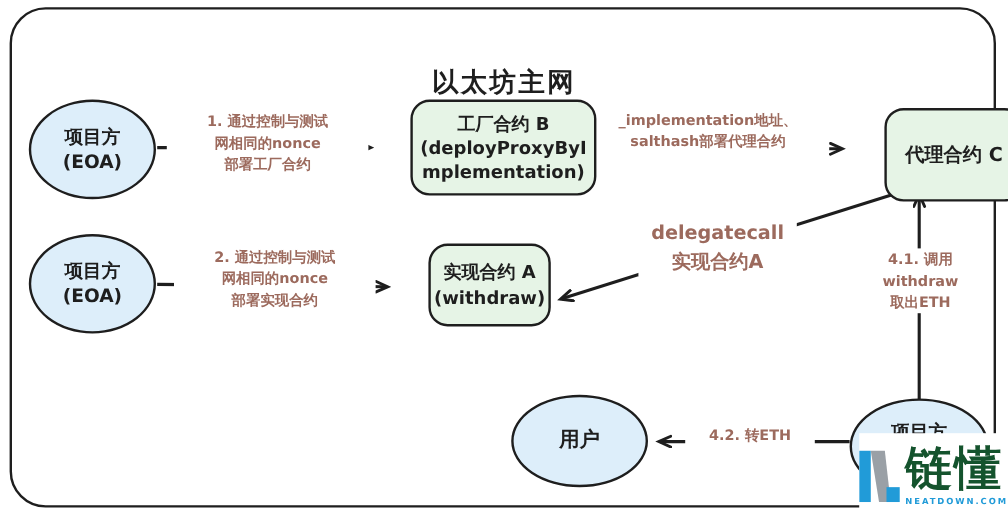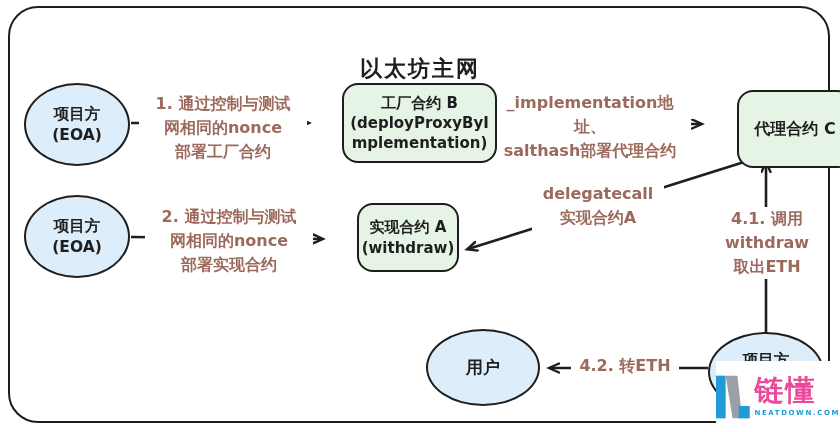--- a/index.html
+++ b/index.html
@@ -18,28 +18,28 @@
   #edges{position:absolute;left:0;top:0;z-index:1;}
   .node{
     position:absolute;box-sizing:border-box;border:2.5px solid #1e1e1e;
     display:flex;flex-direction:column;align-items:center;justify-content:center;
     text-align:center;z-index:3;font-weight:bold;line-height:1.35;
   }
   .ellipse{border-radius:50%;background:#ddeefa;font-size:15.5px;}
   .box{border-radius:16px;background:#e6f4e6;font-size:15px;margin-left:27px;}
   .edge-label{
     position:absolute;z-index:2;background:#ffffff;color:#9c6a5d;
-    text-align:center;font-size:16px;line-height:1.5;font-weight:bold;padding:0 3px;
+    text-align:center;font-size:12px;line-height:1.5;font-weight:bold;padding:0 3px;
   }
   .wm{
     position:absolute;left:716px;top:361px;width:124px;height:71px;background:#ffffff;
     z-index:10;display:flex;align-items:center;
   }
   .wm-text{display:flex;flex-direction:column;align-items:flex-start;margin-left:4px;}
-  .wm-brand{font-size:29px;font-weight:bold;color:#ec4899;line-height:1;letter-spacing:2px;text-align:right;}
+  .wm-brand{font-size:39px;font-weight:bold;color:#14532d;line-height:1;letter-spacing:2px;text-align:right;}
   .wm-site{font-size:7px;font-weight:bold;color:#219bd8;letter-spacing:1.6px;margin-top:4px;}
 </style>
 </head>
 <body>
 
 <div id="stage">
 
   <div class="frame"></div>
 
   <div class="title">以太坊主网</div>

